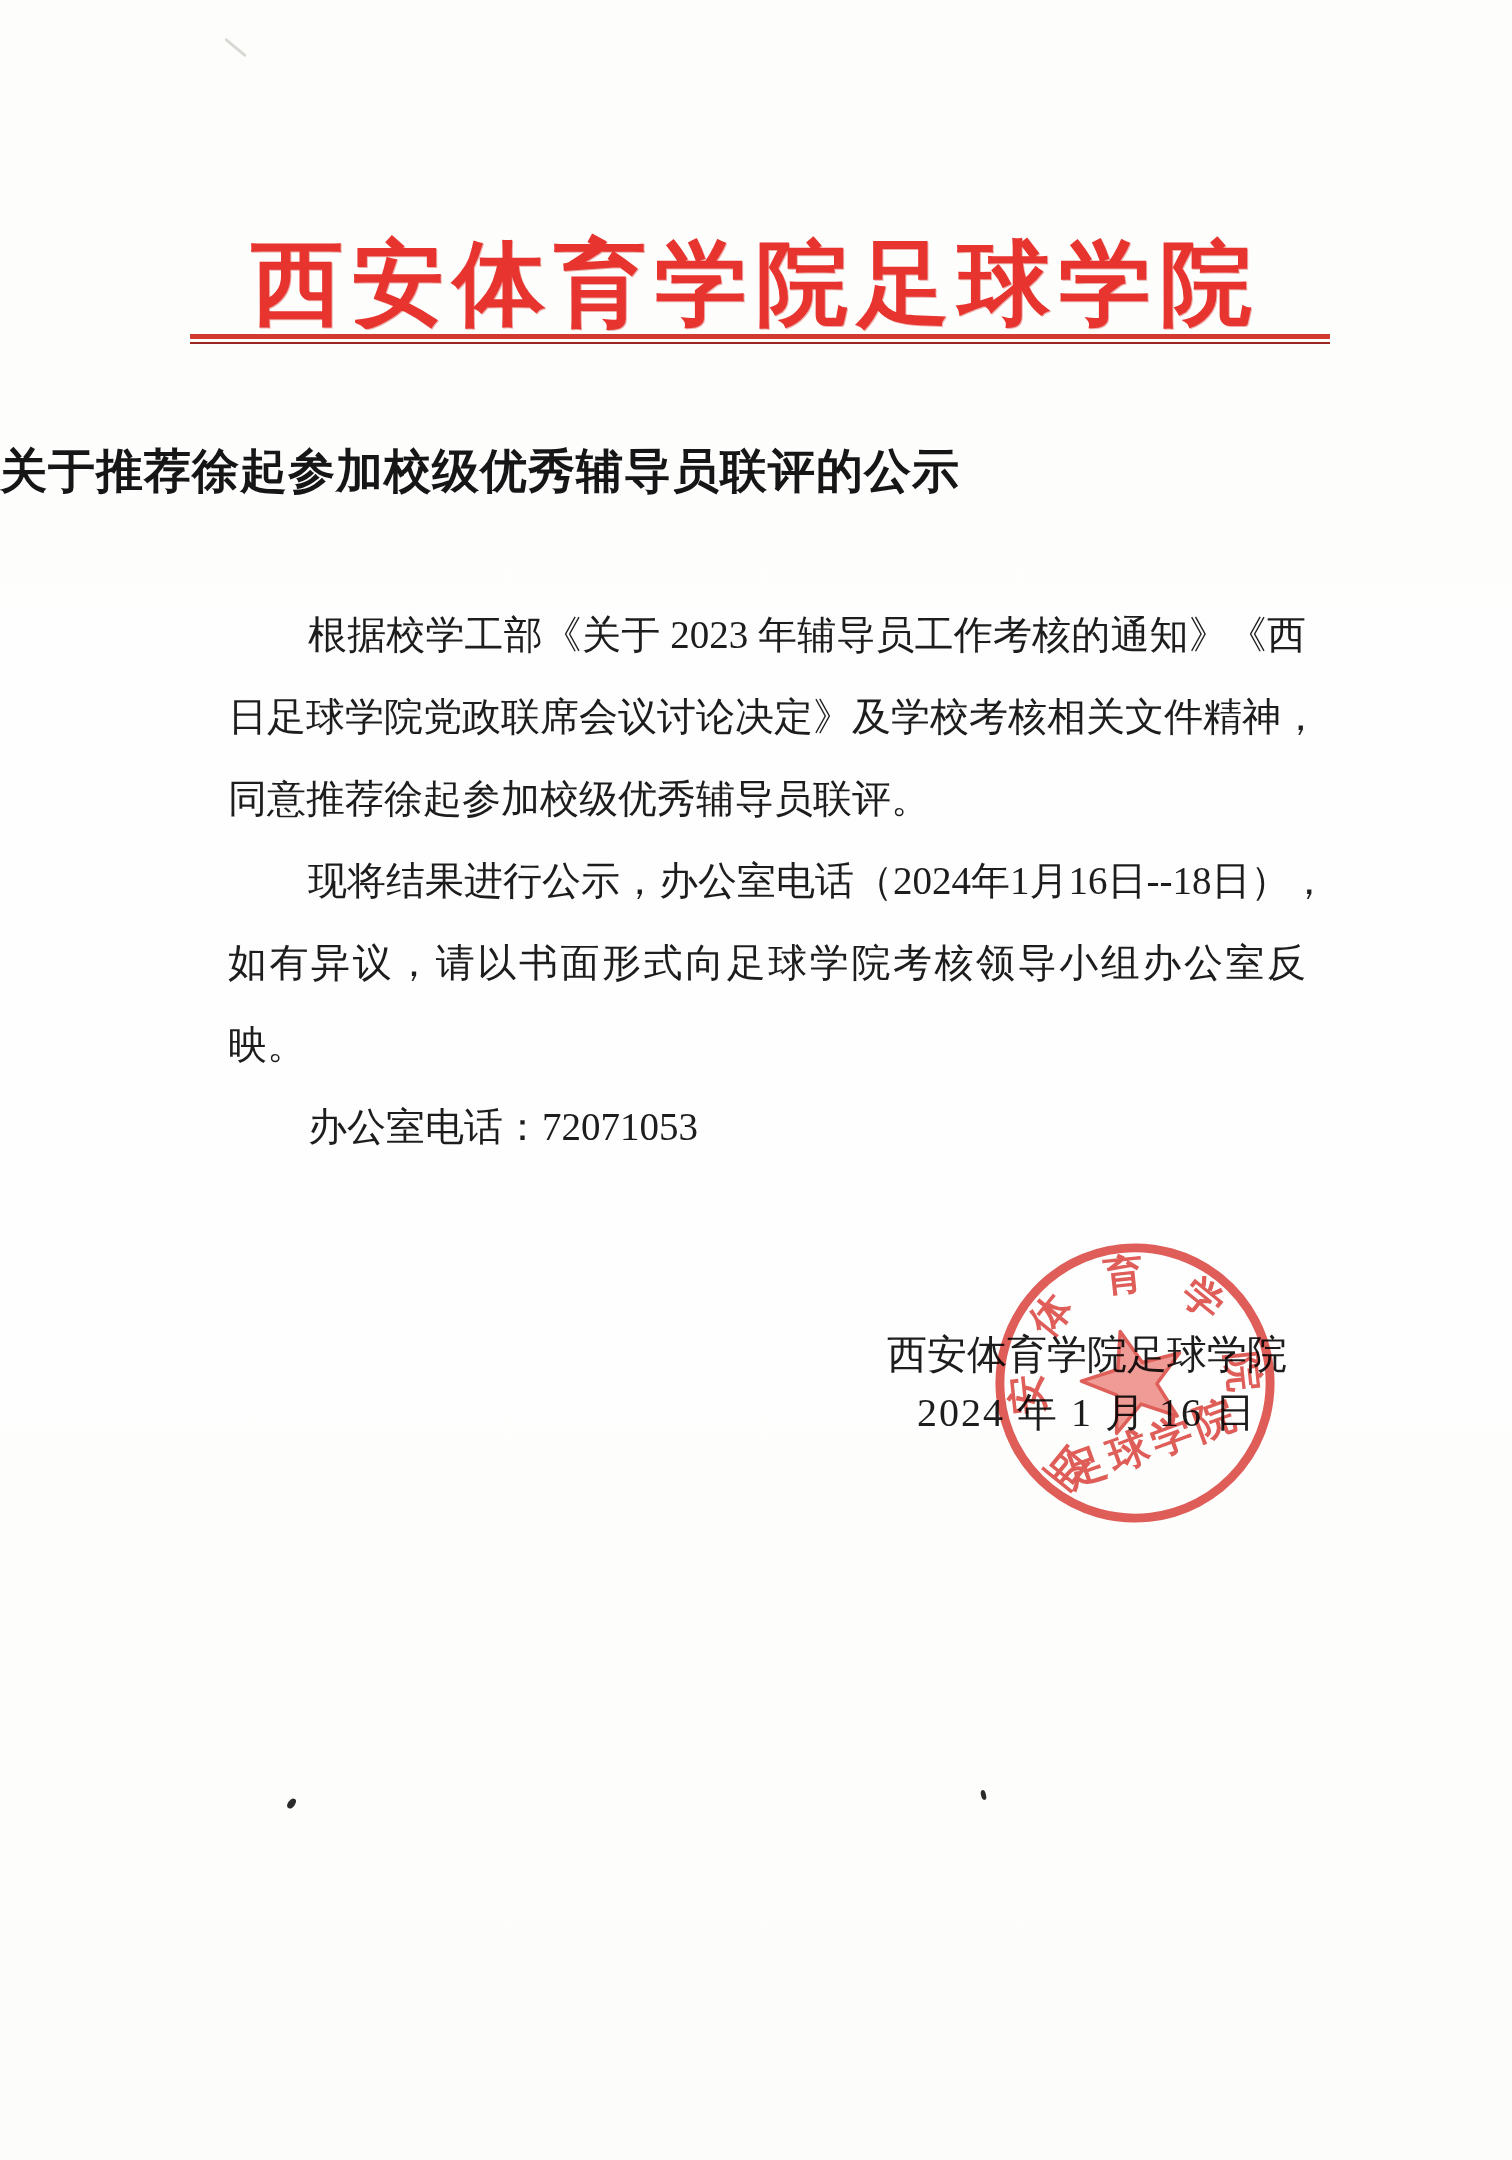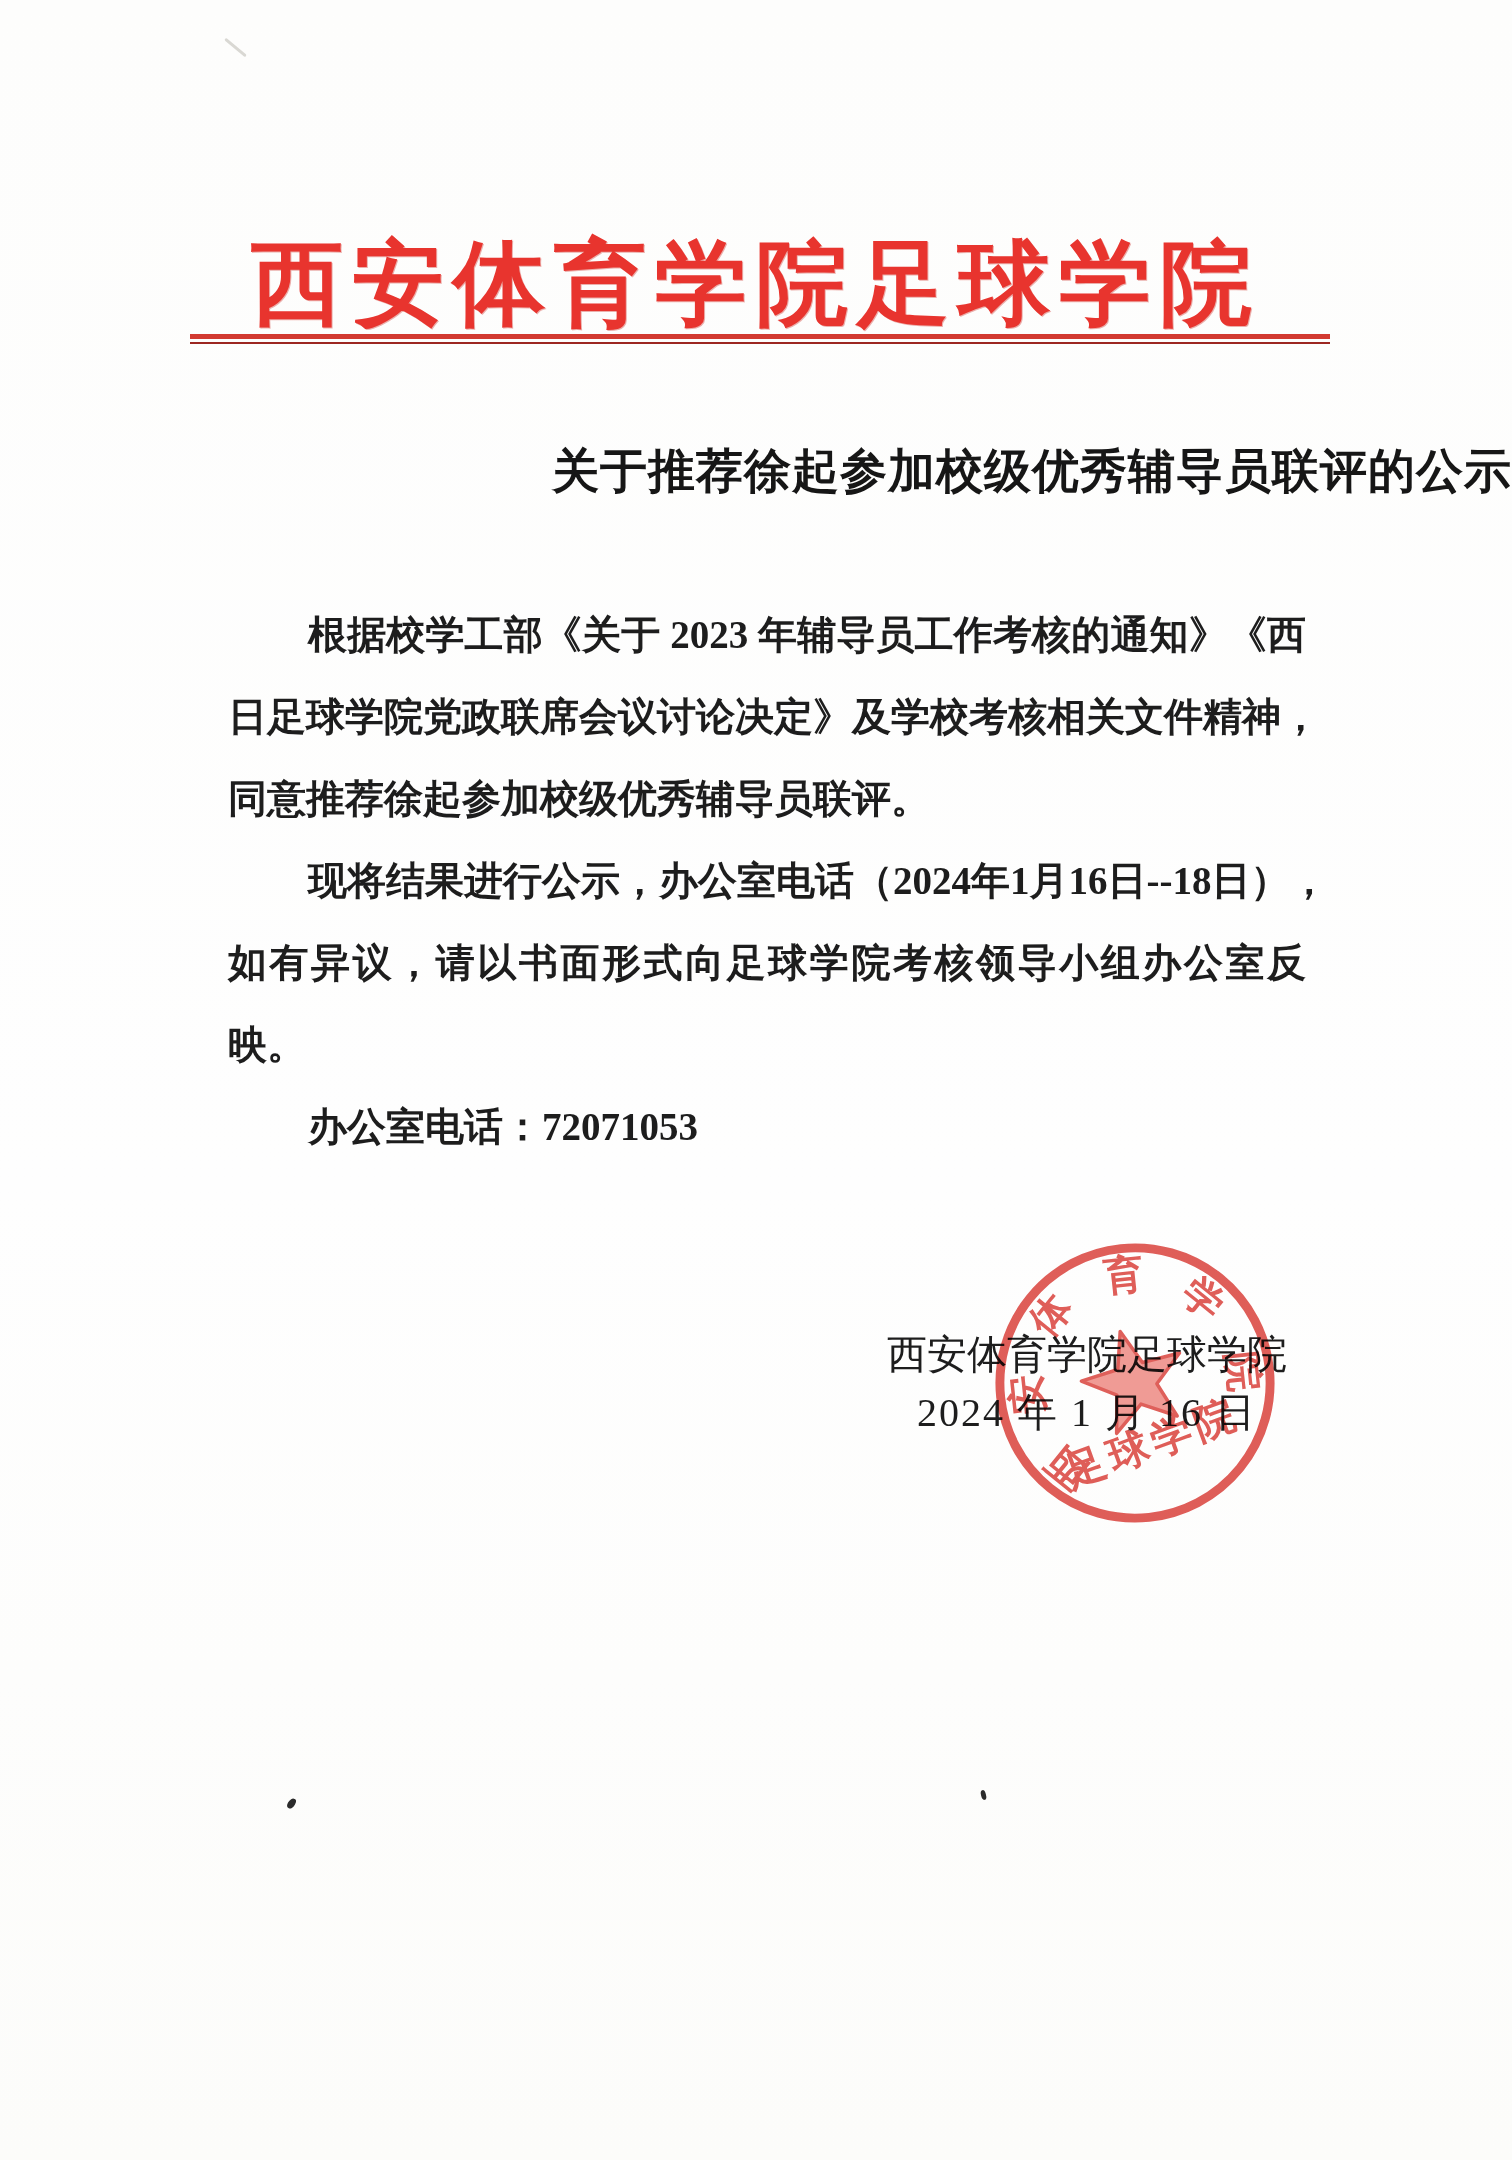--- a/index.html
+++ b/index.html
@@ -24,35 +24,35 @@
     white-space:nowrap;
   }
   
   .rules{position:absolute;left:190px;width:1140px;top:334px;}
   .rule-thick{height:5px;background:#d23a31;}
   .rule-thin{height:2px;background:#9c2722;margin-top:3px;}
 
   
   .doc-title{
     position:absolute;top:440px;left:0;right:0;
-    text-align:right;
+    text-align:left;
     font-size:47px;font-weight:bold;
     color:#161616;letter-spacing:1px;
     font-family:"Liberation Sans","DejaVu Sans",sans-serif;
     white-space:nowrap;
   }
 
   
   .body-text{
     position:absolute;left:228px;top:594px;width:1078px;
     font-size:39px;line-height:82px;
     color:#1d1d1d;
     font-family:"Liberation Serif","DejaVu Serif",serif;
   }
-  .line{white-space:nowrap;text-align:justify;font-weight:bold;}
+  .line{white-space:nowrap;text-align:justify;}
   .line.fill{text-align-last:justify;}
   .line.indent{text-indent:80px;}
 
   
   .signature{
     position:absolute;top:1326px;right:225px;
     text-align:center;
     font-size:40px;line-height:58px;
     color:#1d1d1d;white-space:nowrap;
   }

